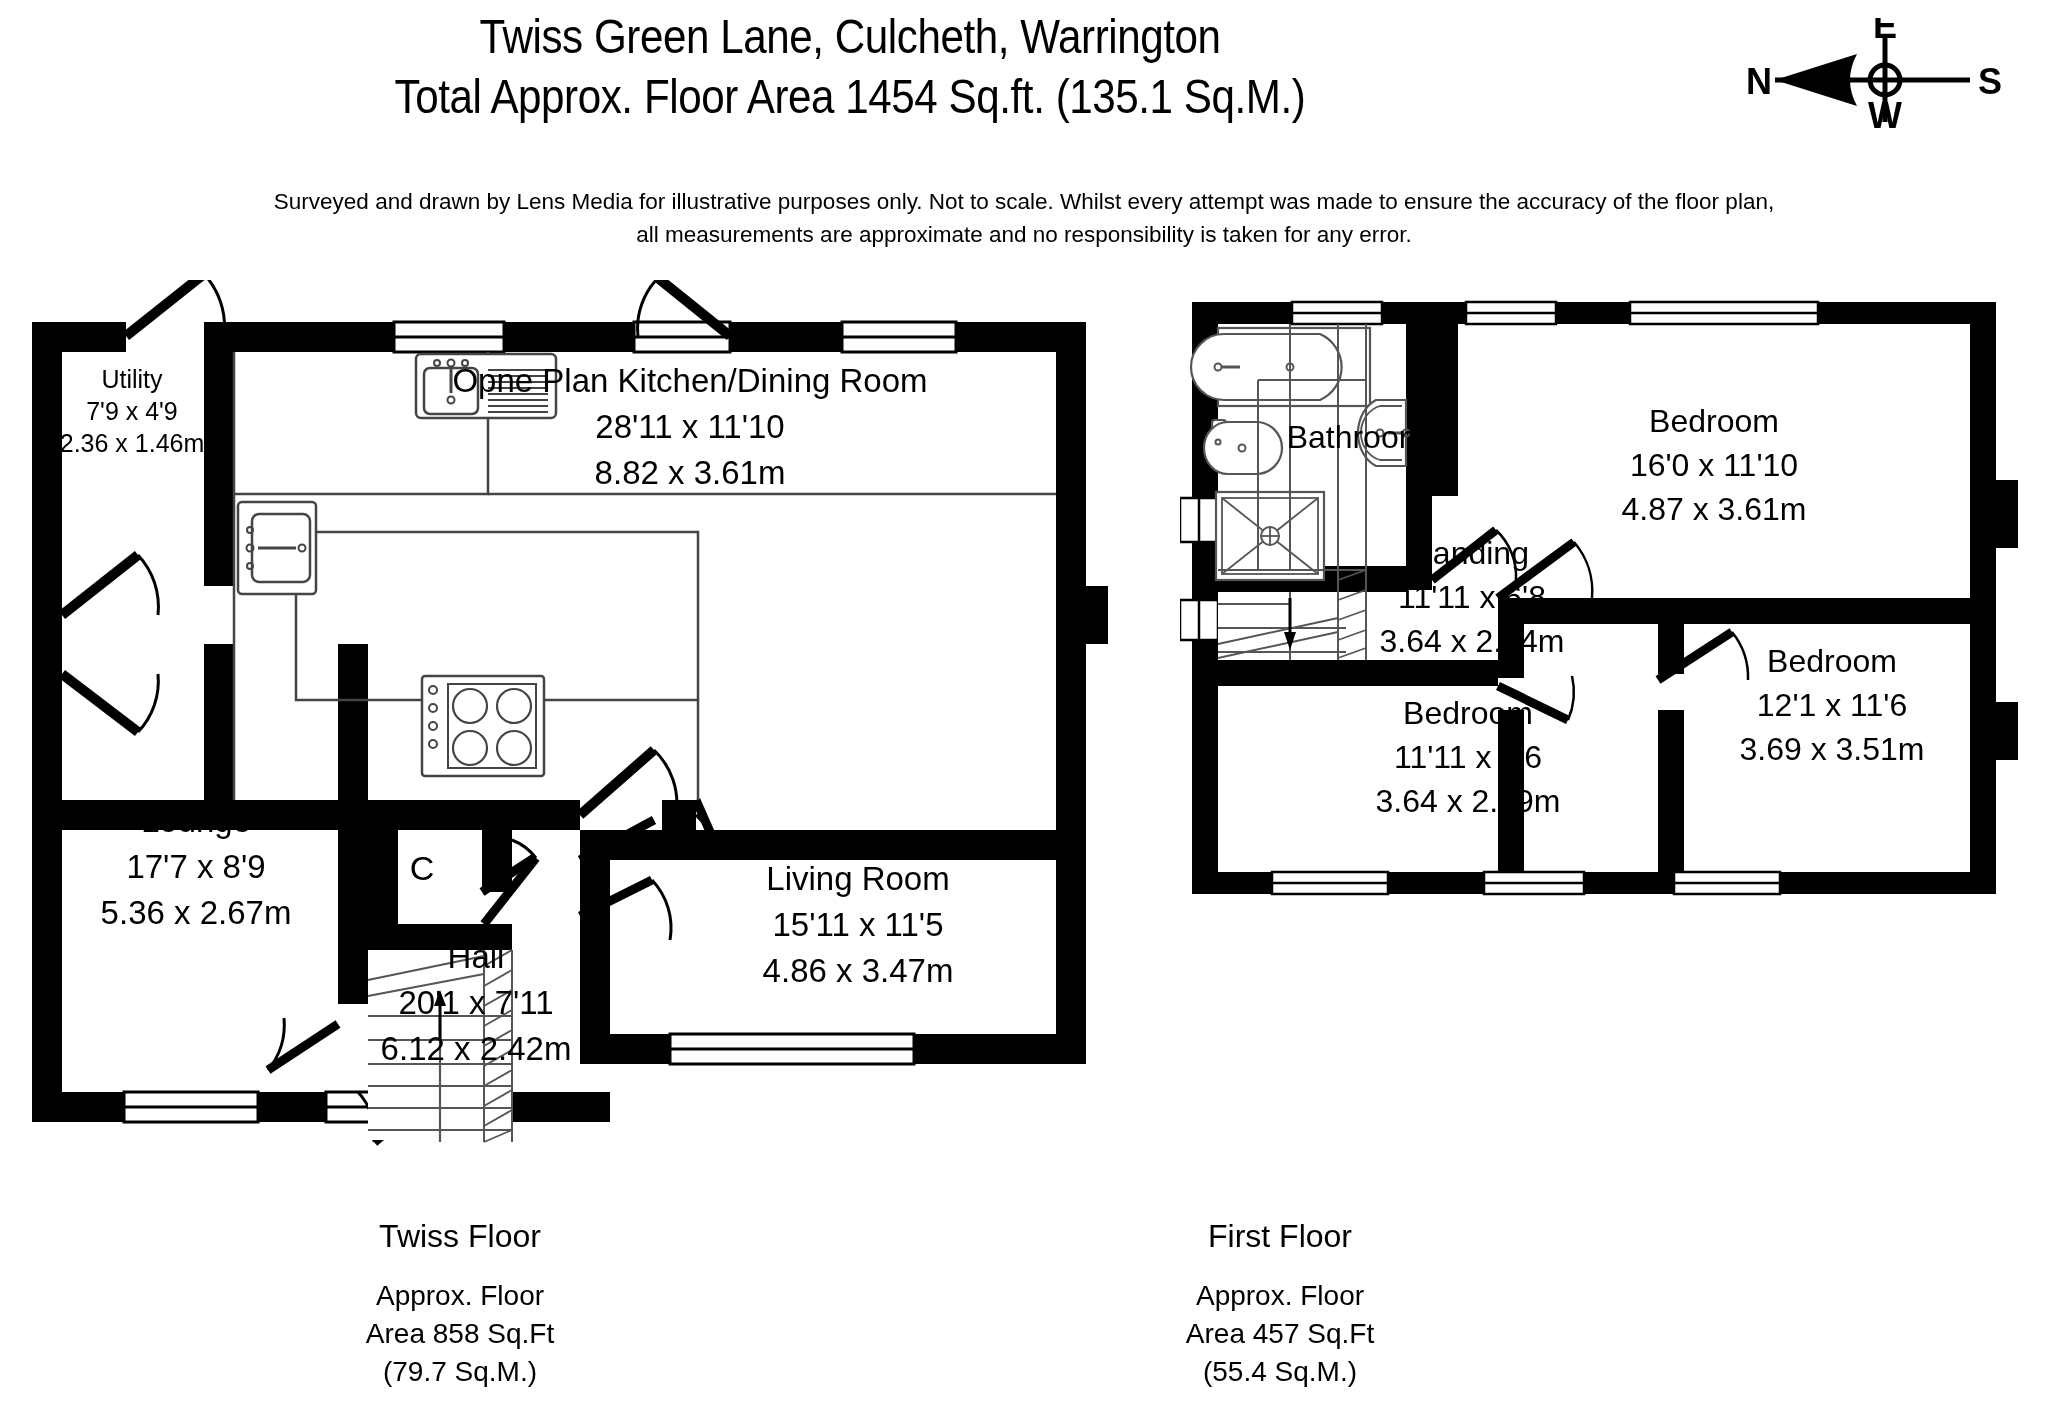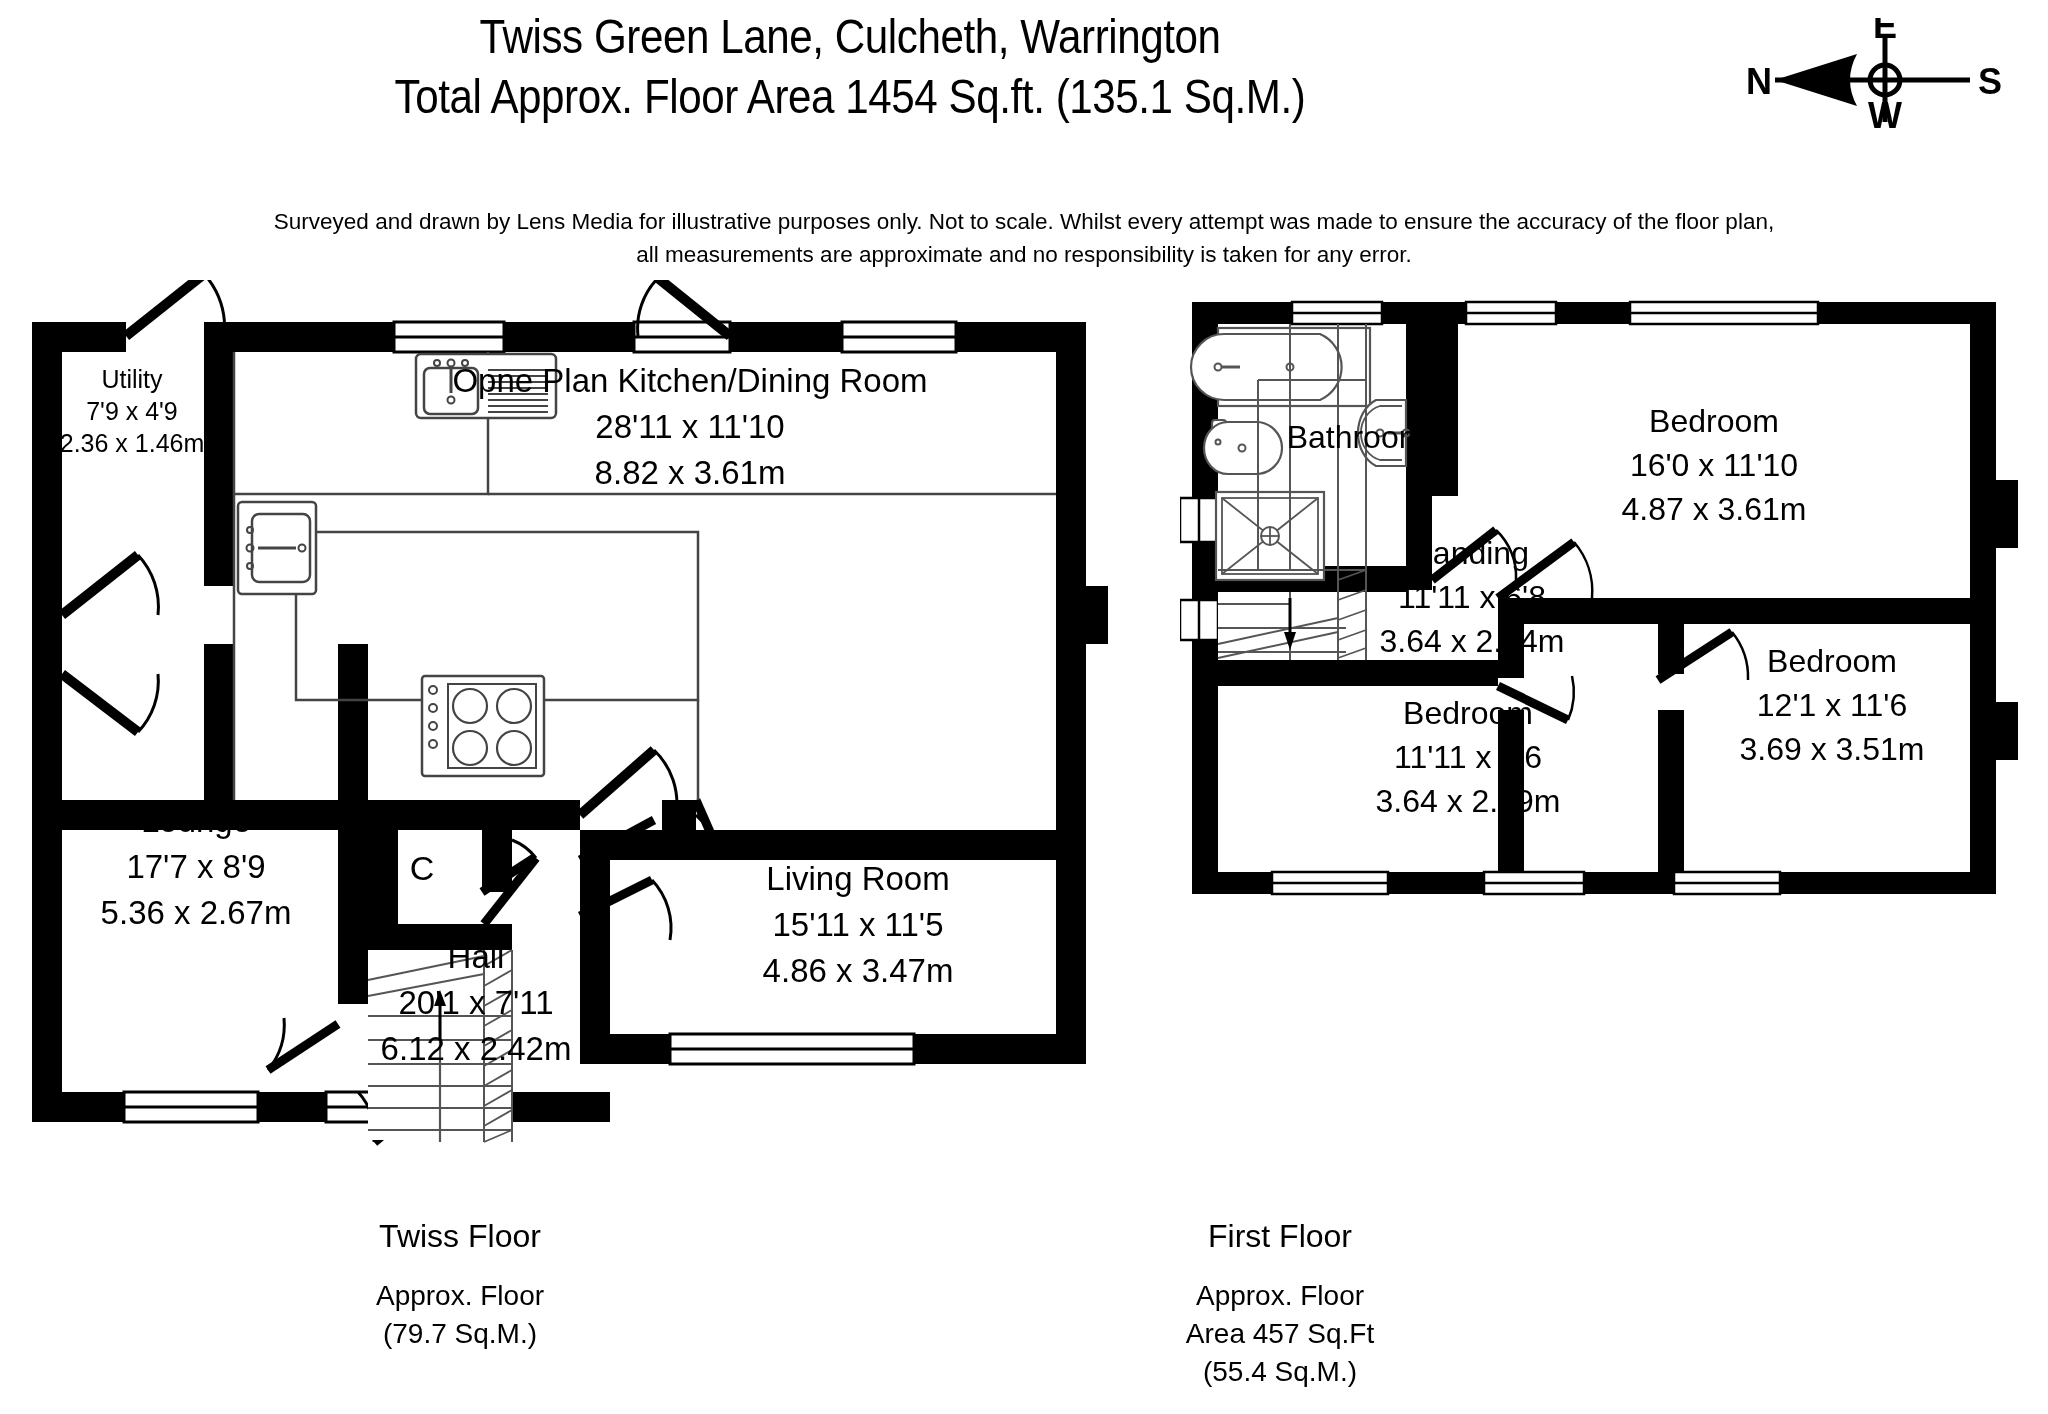--- a/index.html
+++ b/index.html
@@ -18,21 +18,21 @@
   }
   .title-line{
     font-family:"Liberation Sans Narrow","Liberation Sans",sans-serif;
     font-stretch:condensed;
     font-size:49px;line-height:60px;font-weight:400;letter-spacing:-0.5px;
     white-space:nowrap;
     transform:scaleX(0.86);
   }
   .disclaimer{
     position:absolute;left:0;top:185px;width:2048px;text-align:center;
-    font-size:22.5px;line-height:33px;font-weight:400;margin-top:20px;
+    font-size:22.5px;line-height:33px;font-weight:400;
   }
 
   
   .compass{position:absolute;left:1735px;top:18px;width:270px;height:110px;}
 
   
   .plan{position:absolute;}
   #ground-plan{left:18px;top:280px;}
   #first-plan{left:1180px;top:280px;text-align:right;}
 
@@ -450,20 +450,21 @@
         <text x="288" y="444" text-anchor="middle" font-size="32">Bedroom</text>
         <text x="288" y="488" text-anchor="middle" font-size="32">11'11 x 7'6</text>
         <text x="288" y="532" text-anchor="middle" font-size="32">3.64 x 2.29m</text>
       </g>
     </svg>
   </div>
 
   <div class="floor-footer" id="ground-footer">
     <div class="floor-name">Twiss Floor</div>
     <div class="floor-area-line">Approx. Floor</div>
+    <div class="floor-area-line">Area 858 Sq.Ft</div>
     <div class="floor-area-line">(79.7 Sq.M.)</div>
   </div>
 
   <div class="floor-footer" id="first-footer">
     <div class="floor-name">First Floor</div>
     <div class="floor-area-line">Approx. Floor</div>
     <div class="floor-area-line">Area 457 Sq.Ft</div>
     <div class="floor-area-line">(55.4 Sq.M.)</div>
   </div>
 

